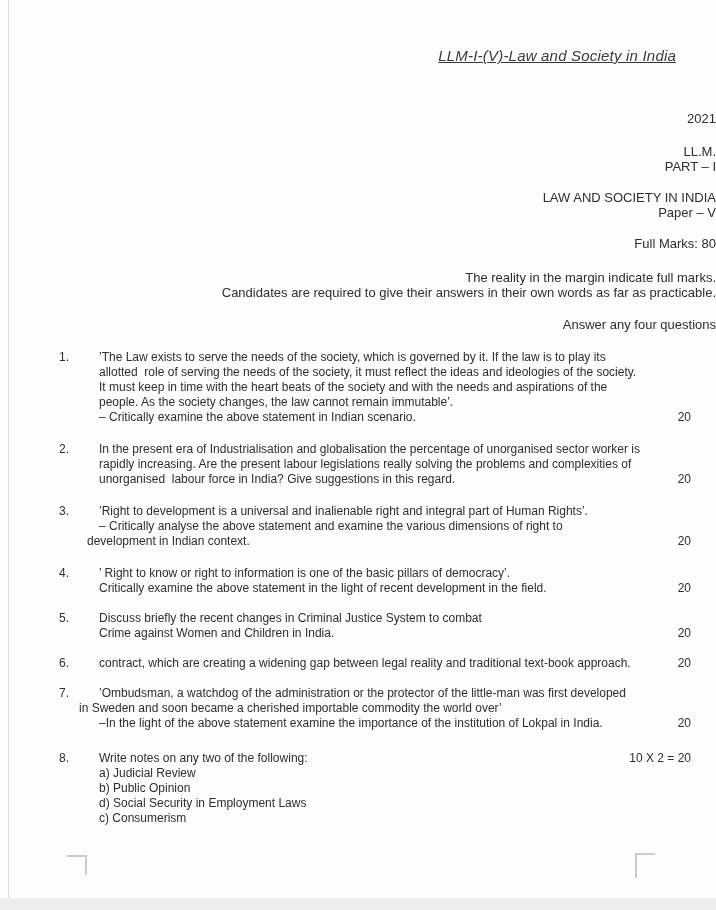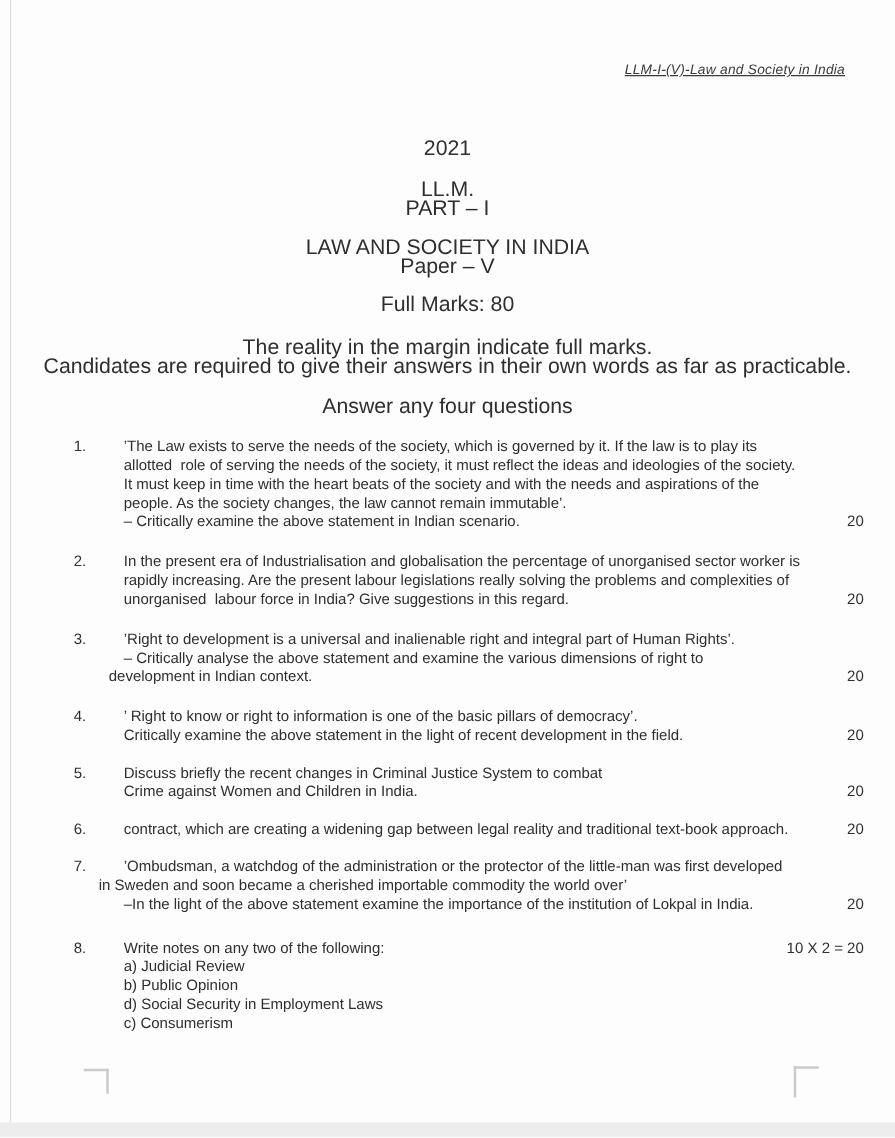--- a/index.html
+++ b/index.html
@@ -4,24 +4,24 @@
 <style>
   html,body{margin:0;padding:0;background:#ffffff;}
   .page{
     position:relative;
     width:716px;height:910px;
     background:#fdfdfd;
     font-family:"Liberation Sans",sans-serif;
     color:#2e2e2e;
     overflow:hidden;
   }
-  .header-row{padding-top:49px;padding-right:40px;text-align:right;font-size:11px;line-height:14px;}
+  .header-row{padding-top:49px;padding-right:40px;text-align:right;font-size:15px;line-height:14px;}
   .doc-ref{font-style:italic;text-decoration:underline;color:#3a3a3a;letter-spacing:.2px;}
 
-  .center{margin-top:48px;text-align:center;font-size:17px;line-height:15px;}
+  .center{margin-top:48px;text-align:right;font-size:13px;line-height:15px;}
   .year{margin-bottom:18px;}
   .subject{margin-top:16px;}
   .full-marks{margin-top:16px;}
   .inst1{margin-top:19px;}
   .directive{margin-top:17px;}
 
   .questions{margin-top:18px;padding-left:59px;padding-right:25px;font-size:12px;line-height:15px;}
   .question{display:flex;margin-bottom:17px;}
   .question.gap-sm{margin-bottom:15px;}
   .question.gap-lg{margin-bottom:20px;}

